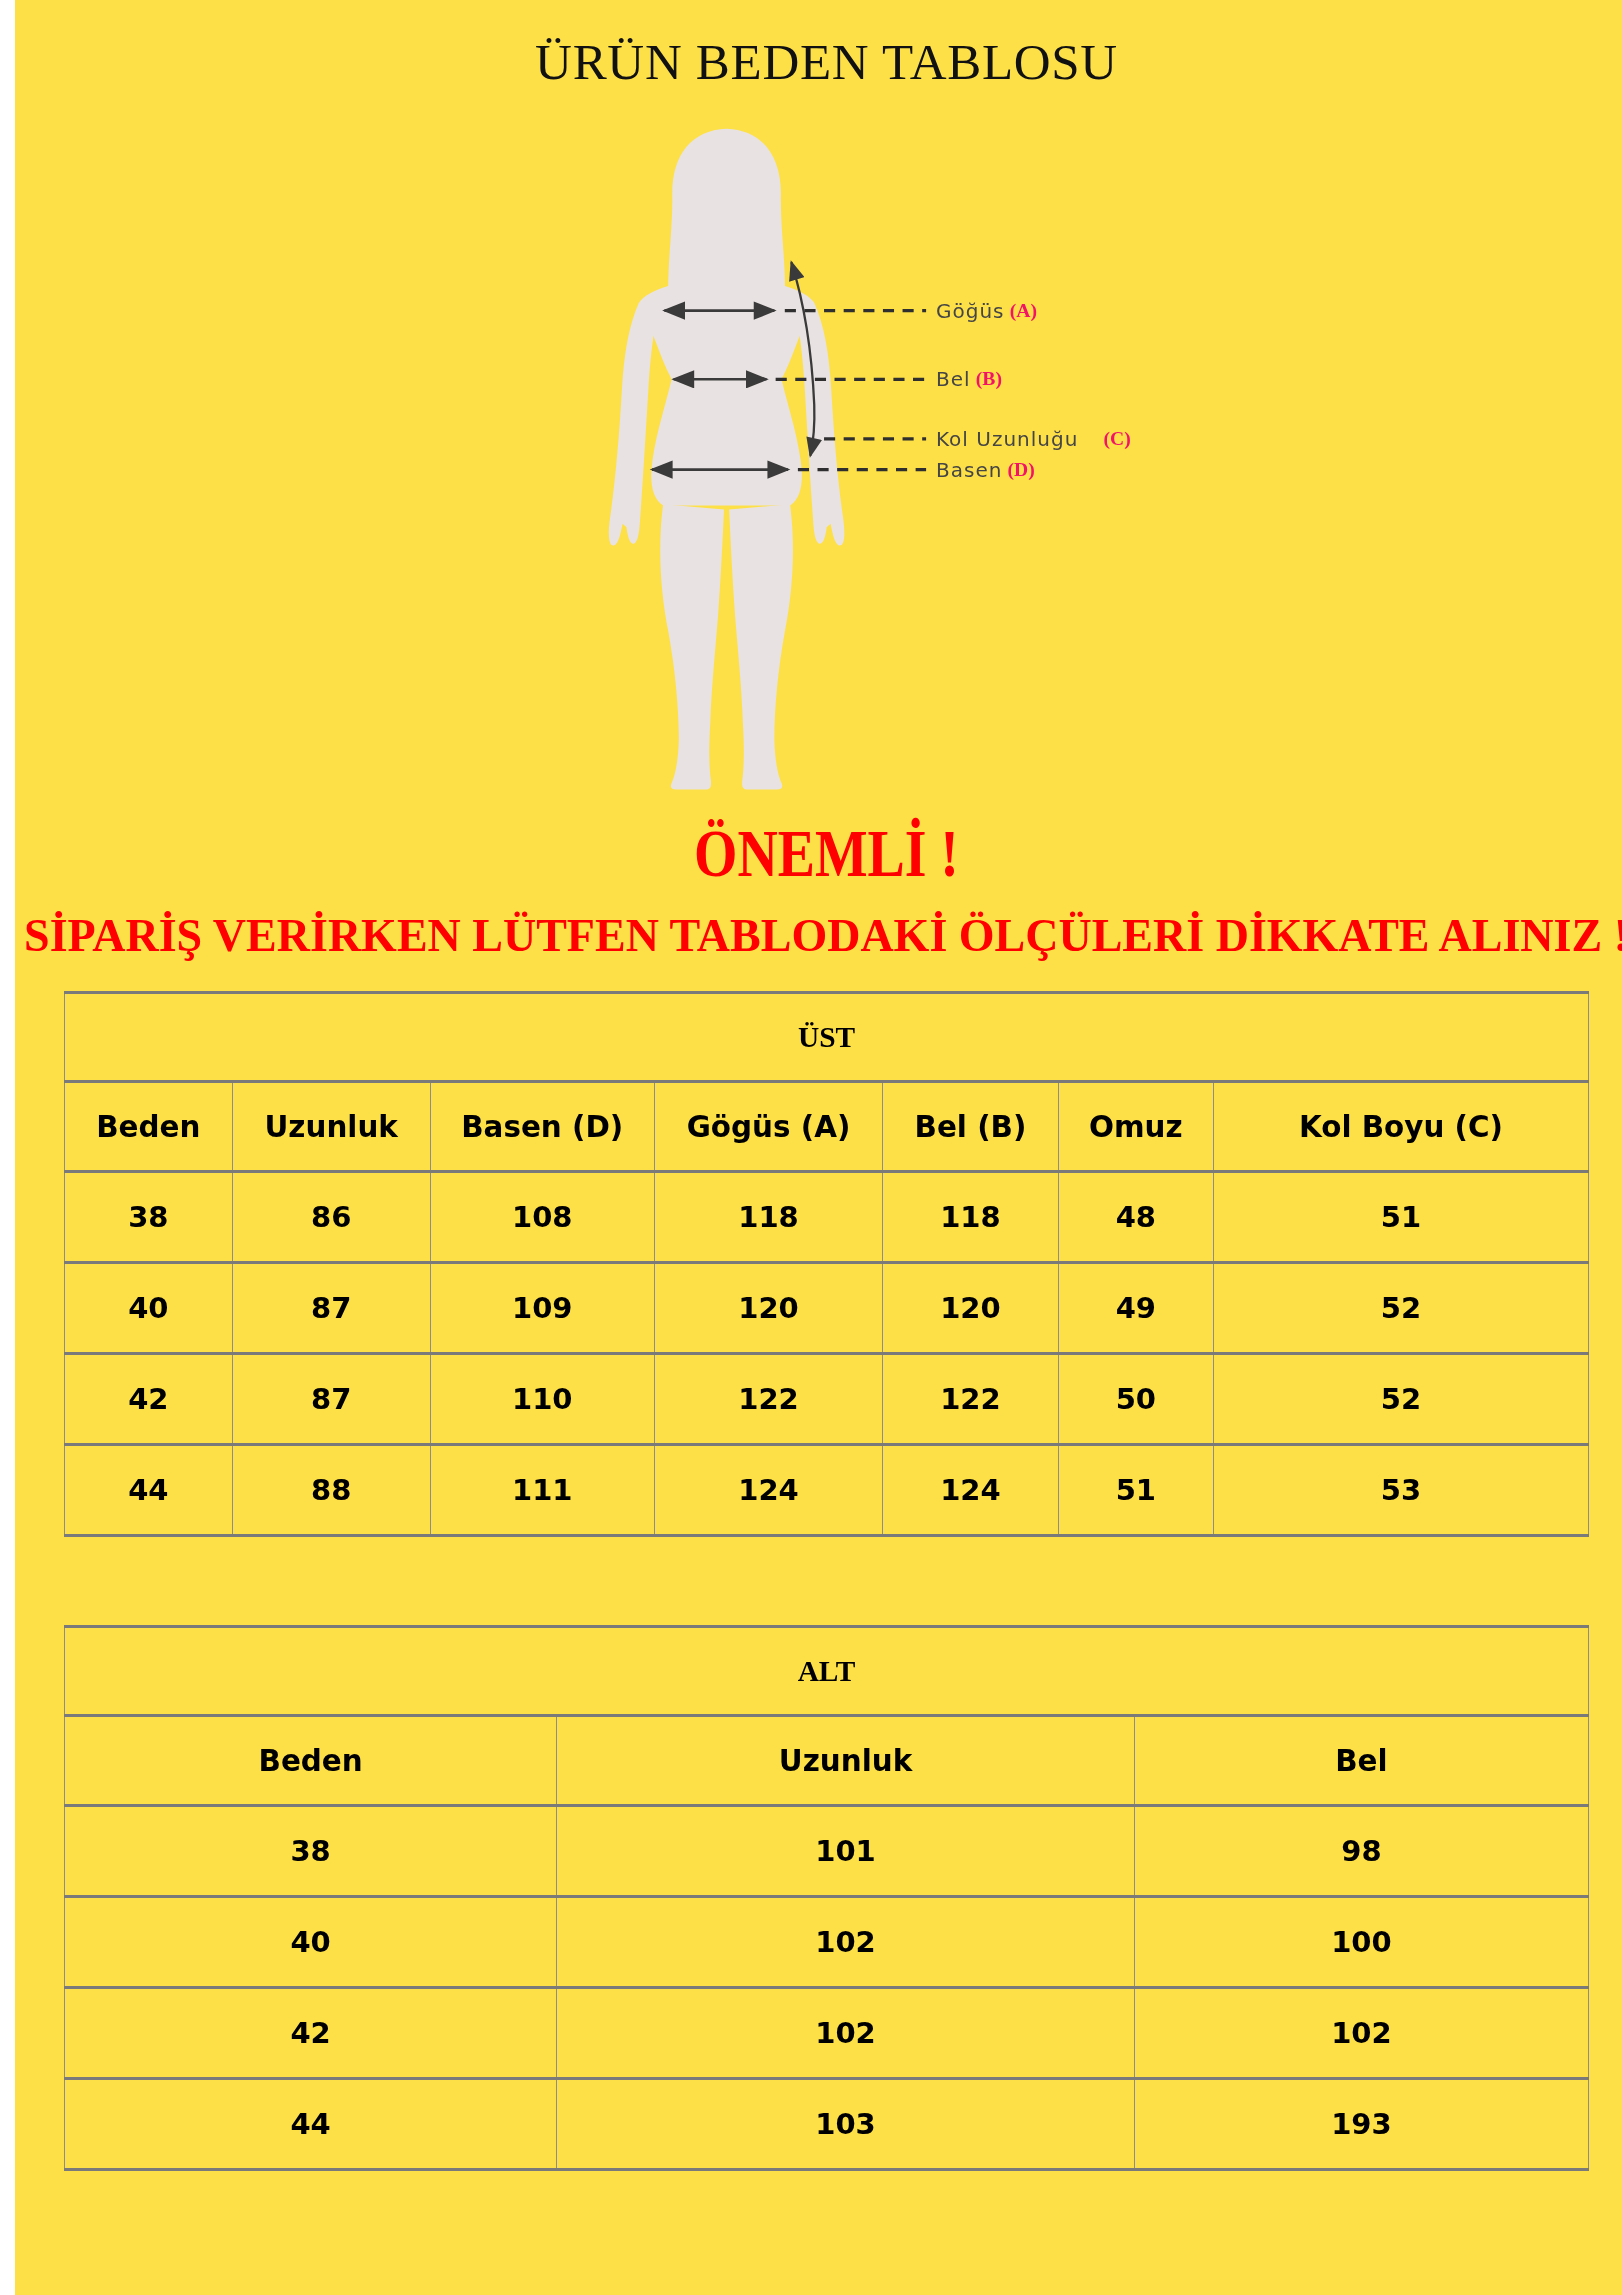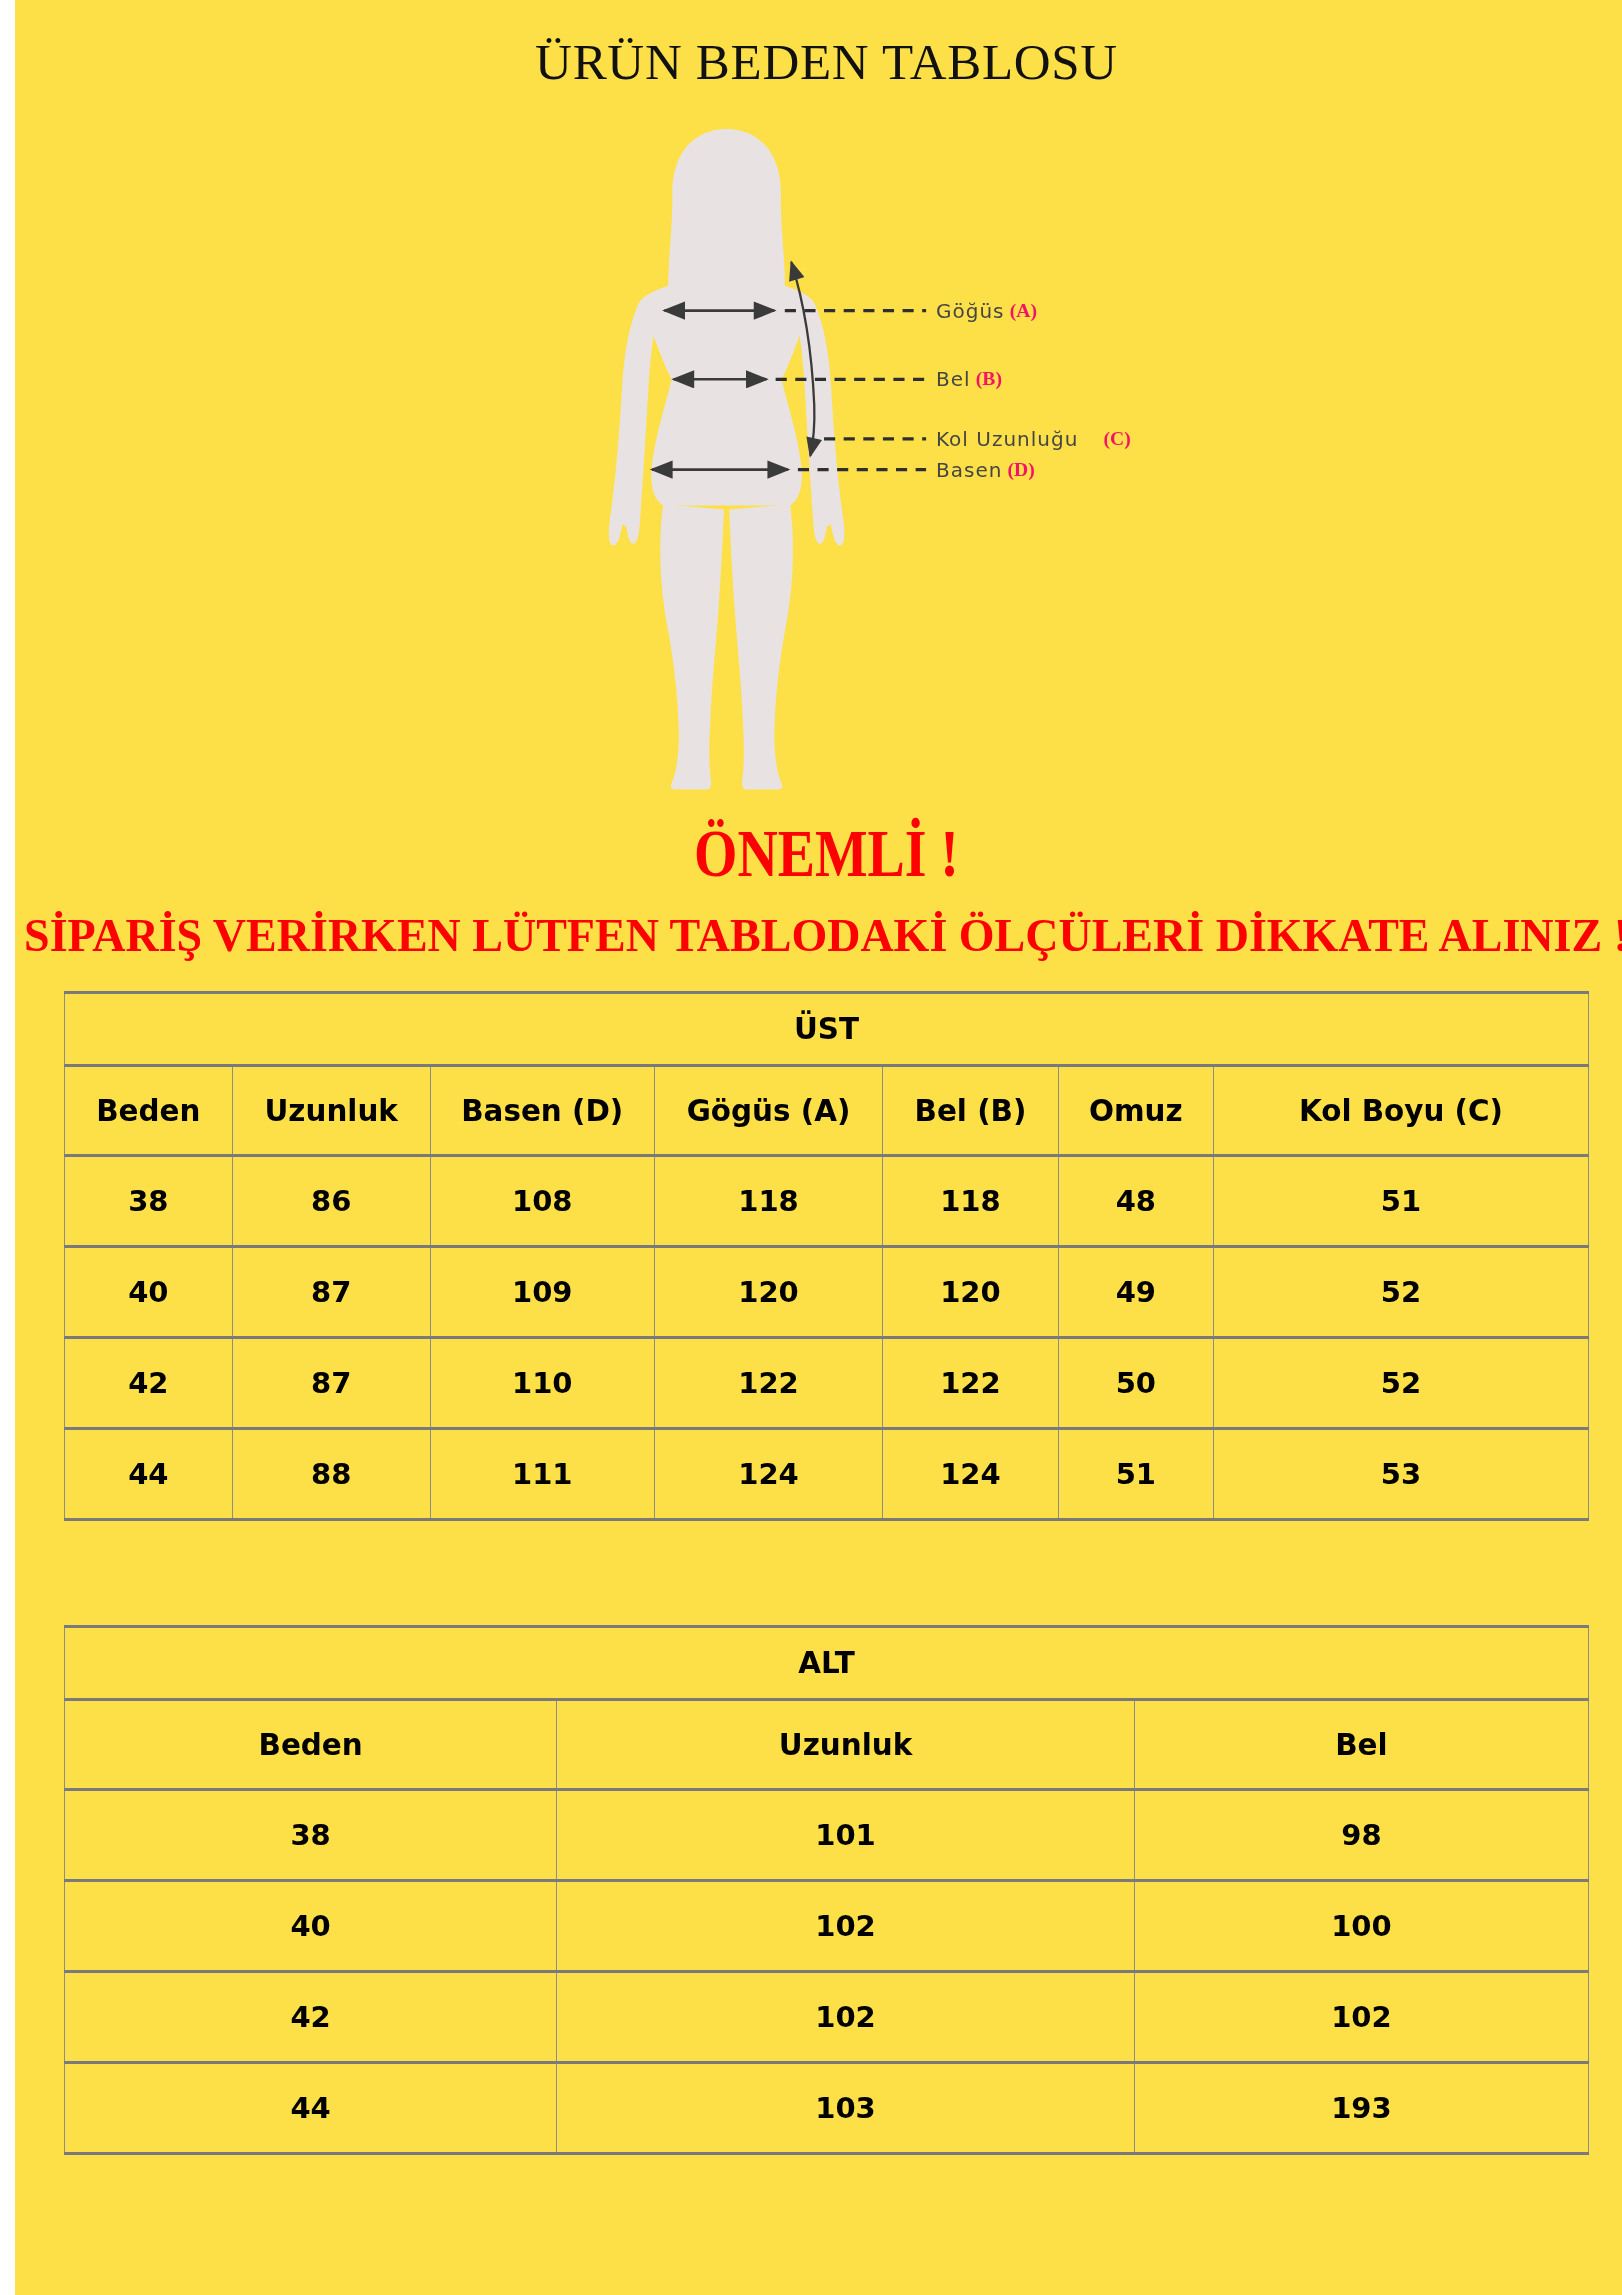--- a/index.html
+++ b/index.html
@@ -31,21 +31,21 @@
 
   
   .size-table{position:absolute;left:49px;width:1525px;border-collapse:collapse;
         table-layout:fixed;text-align:center;color:#000;}
   .size-table th,.size-table td{
         border-left:1.3px solid #8d8d8d;border-right:1.3px solid #8d8d8d;
         border-top:3.3px solid #7a7a7a;border-bottom:3.3px solid #7a7a7a;
         padding:0;vertical-align:middle;}
   .size-table th{font-weight:bold;font-size:29.4px;}
   .size-table td{font-weight:bold;font-size:29px;}
-  .size-table tr.sec-row{height:73px;}
+  .size-table tr.sec-row{height:89px;font-family:Liberation Serif, serif;}
   .size-table tr.hdr-row{height:90px;}
   .size-table tbody tr{height:91px;}
   .t-ust{top:991px;}
   .t-alt{top:1625px;}
 </style>
 </head>
 <body>
 
 <div class="page">
 

